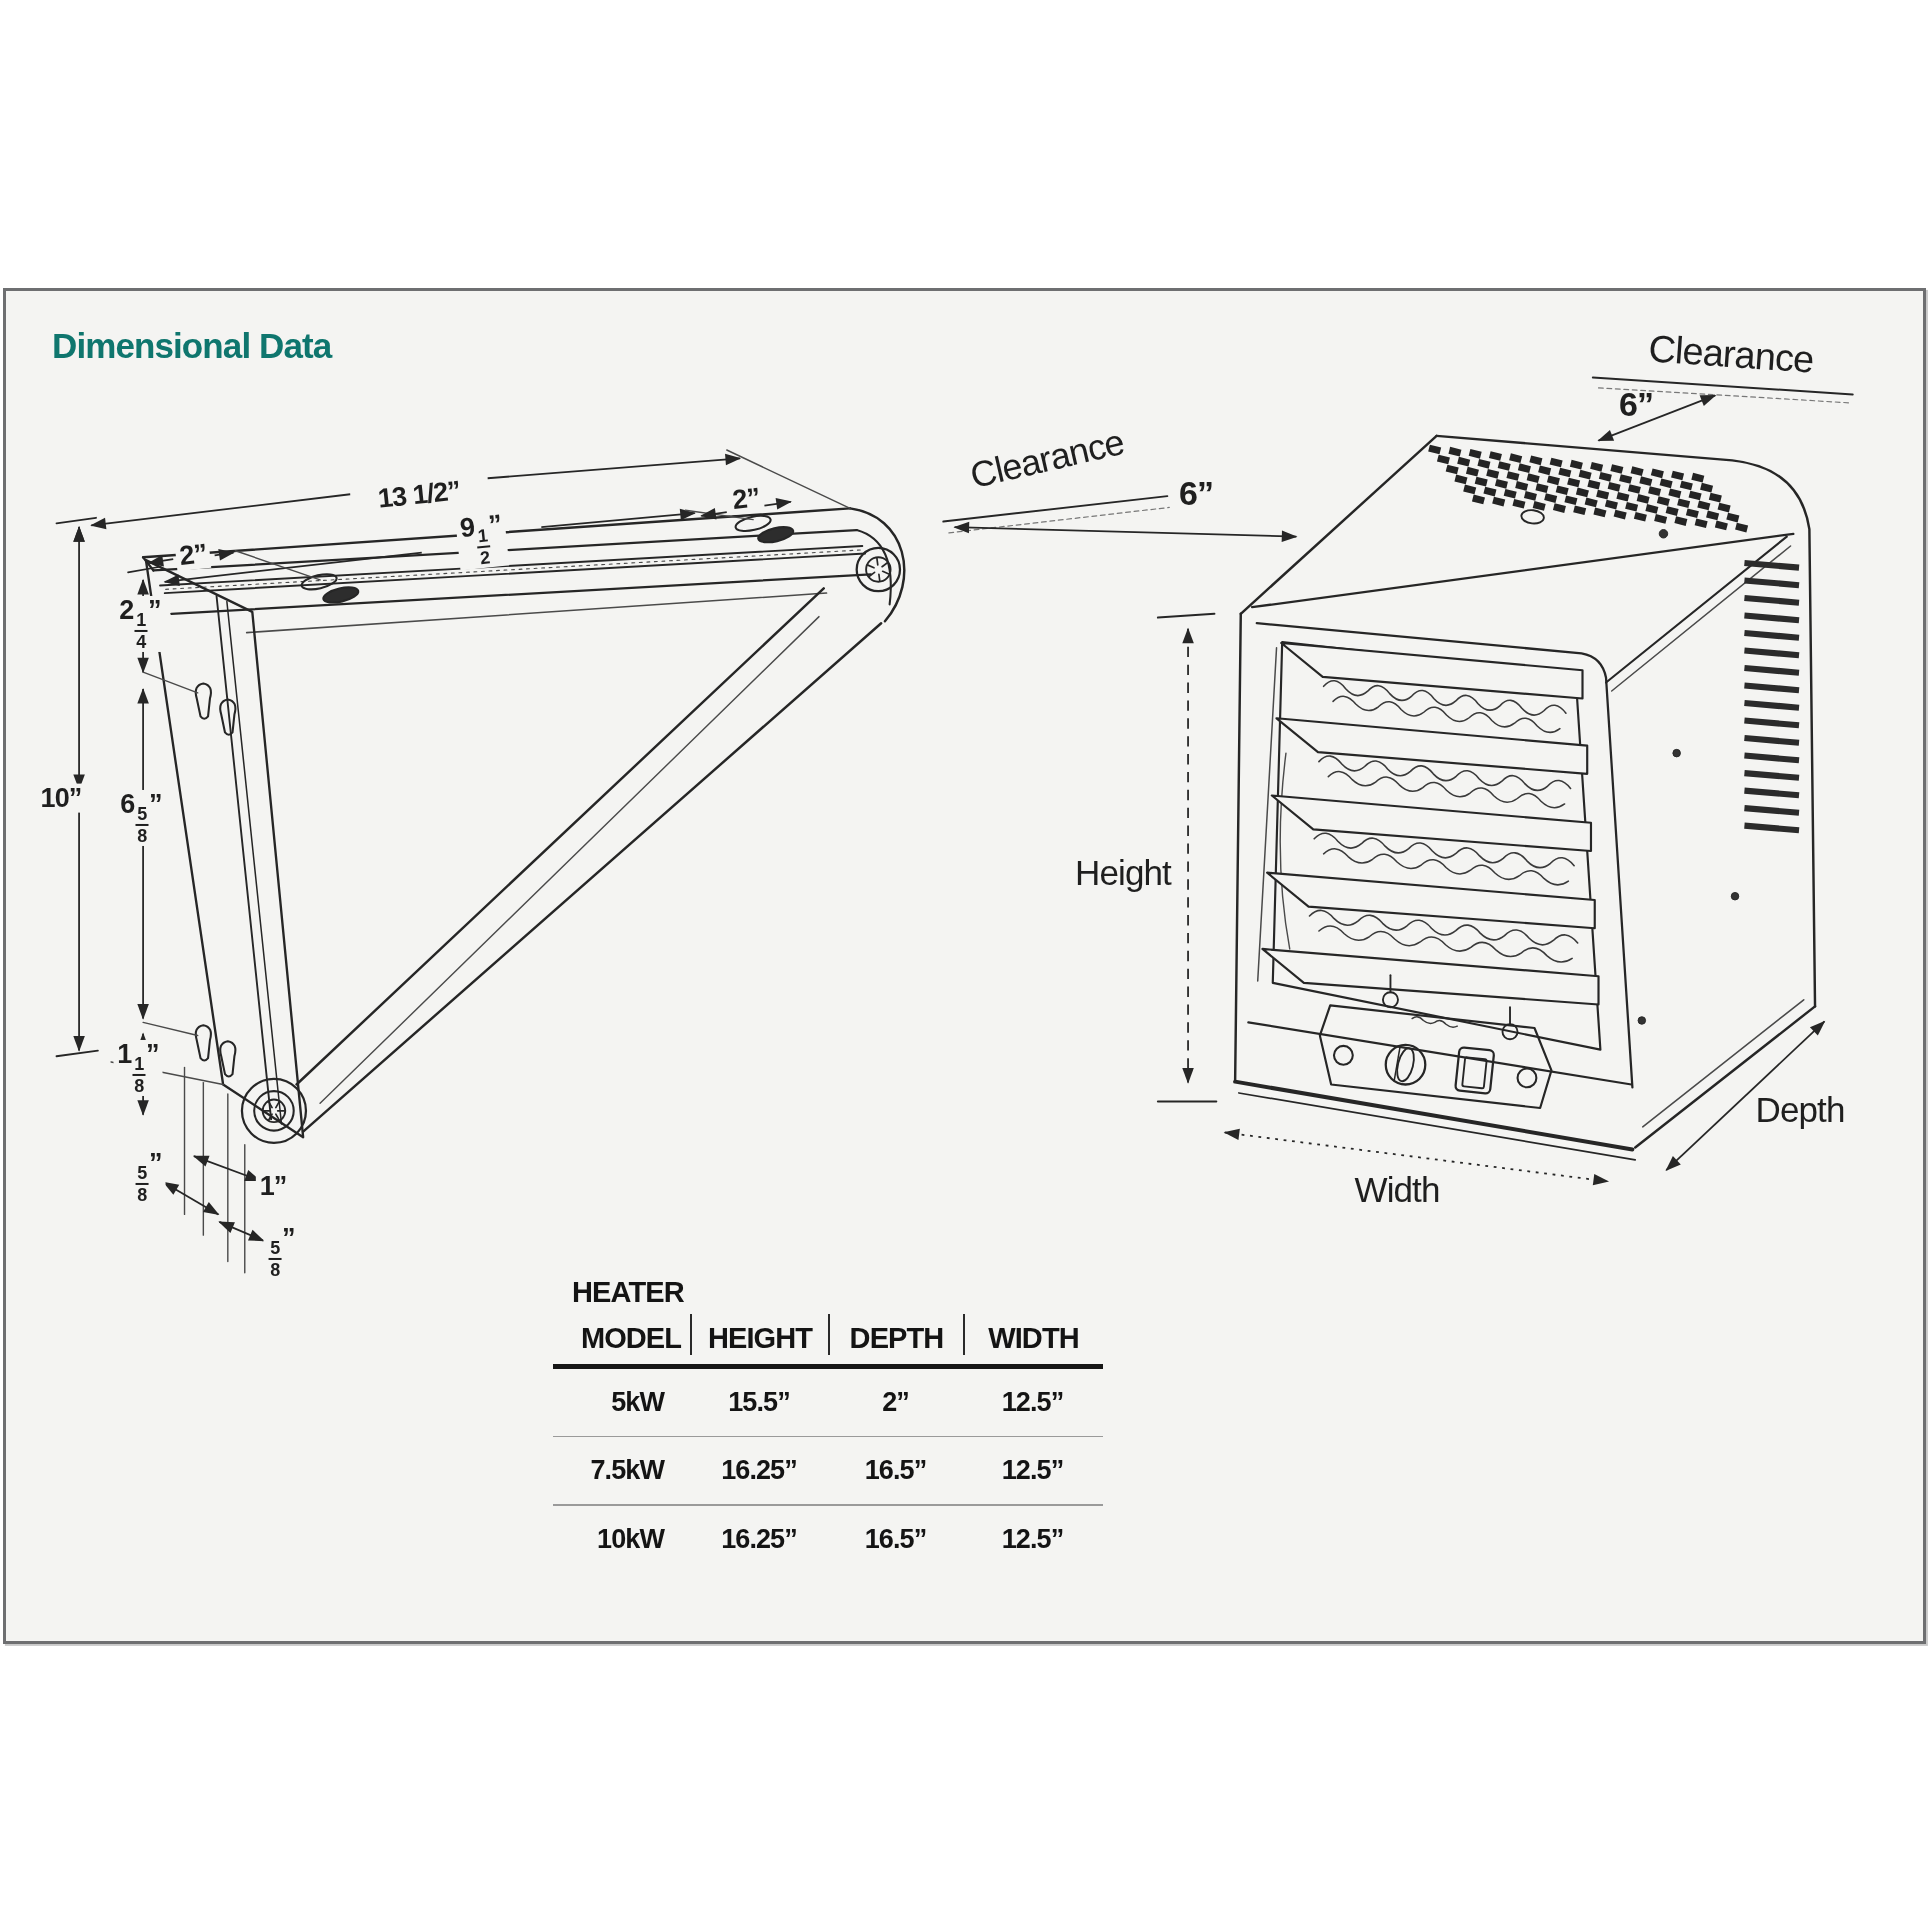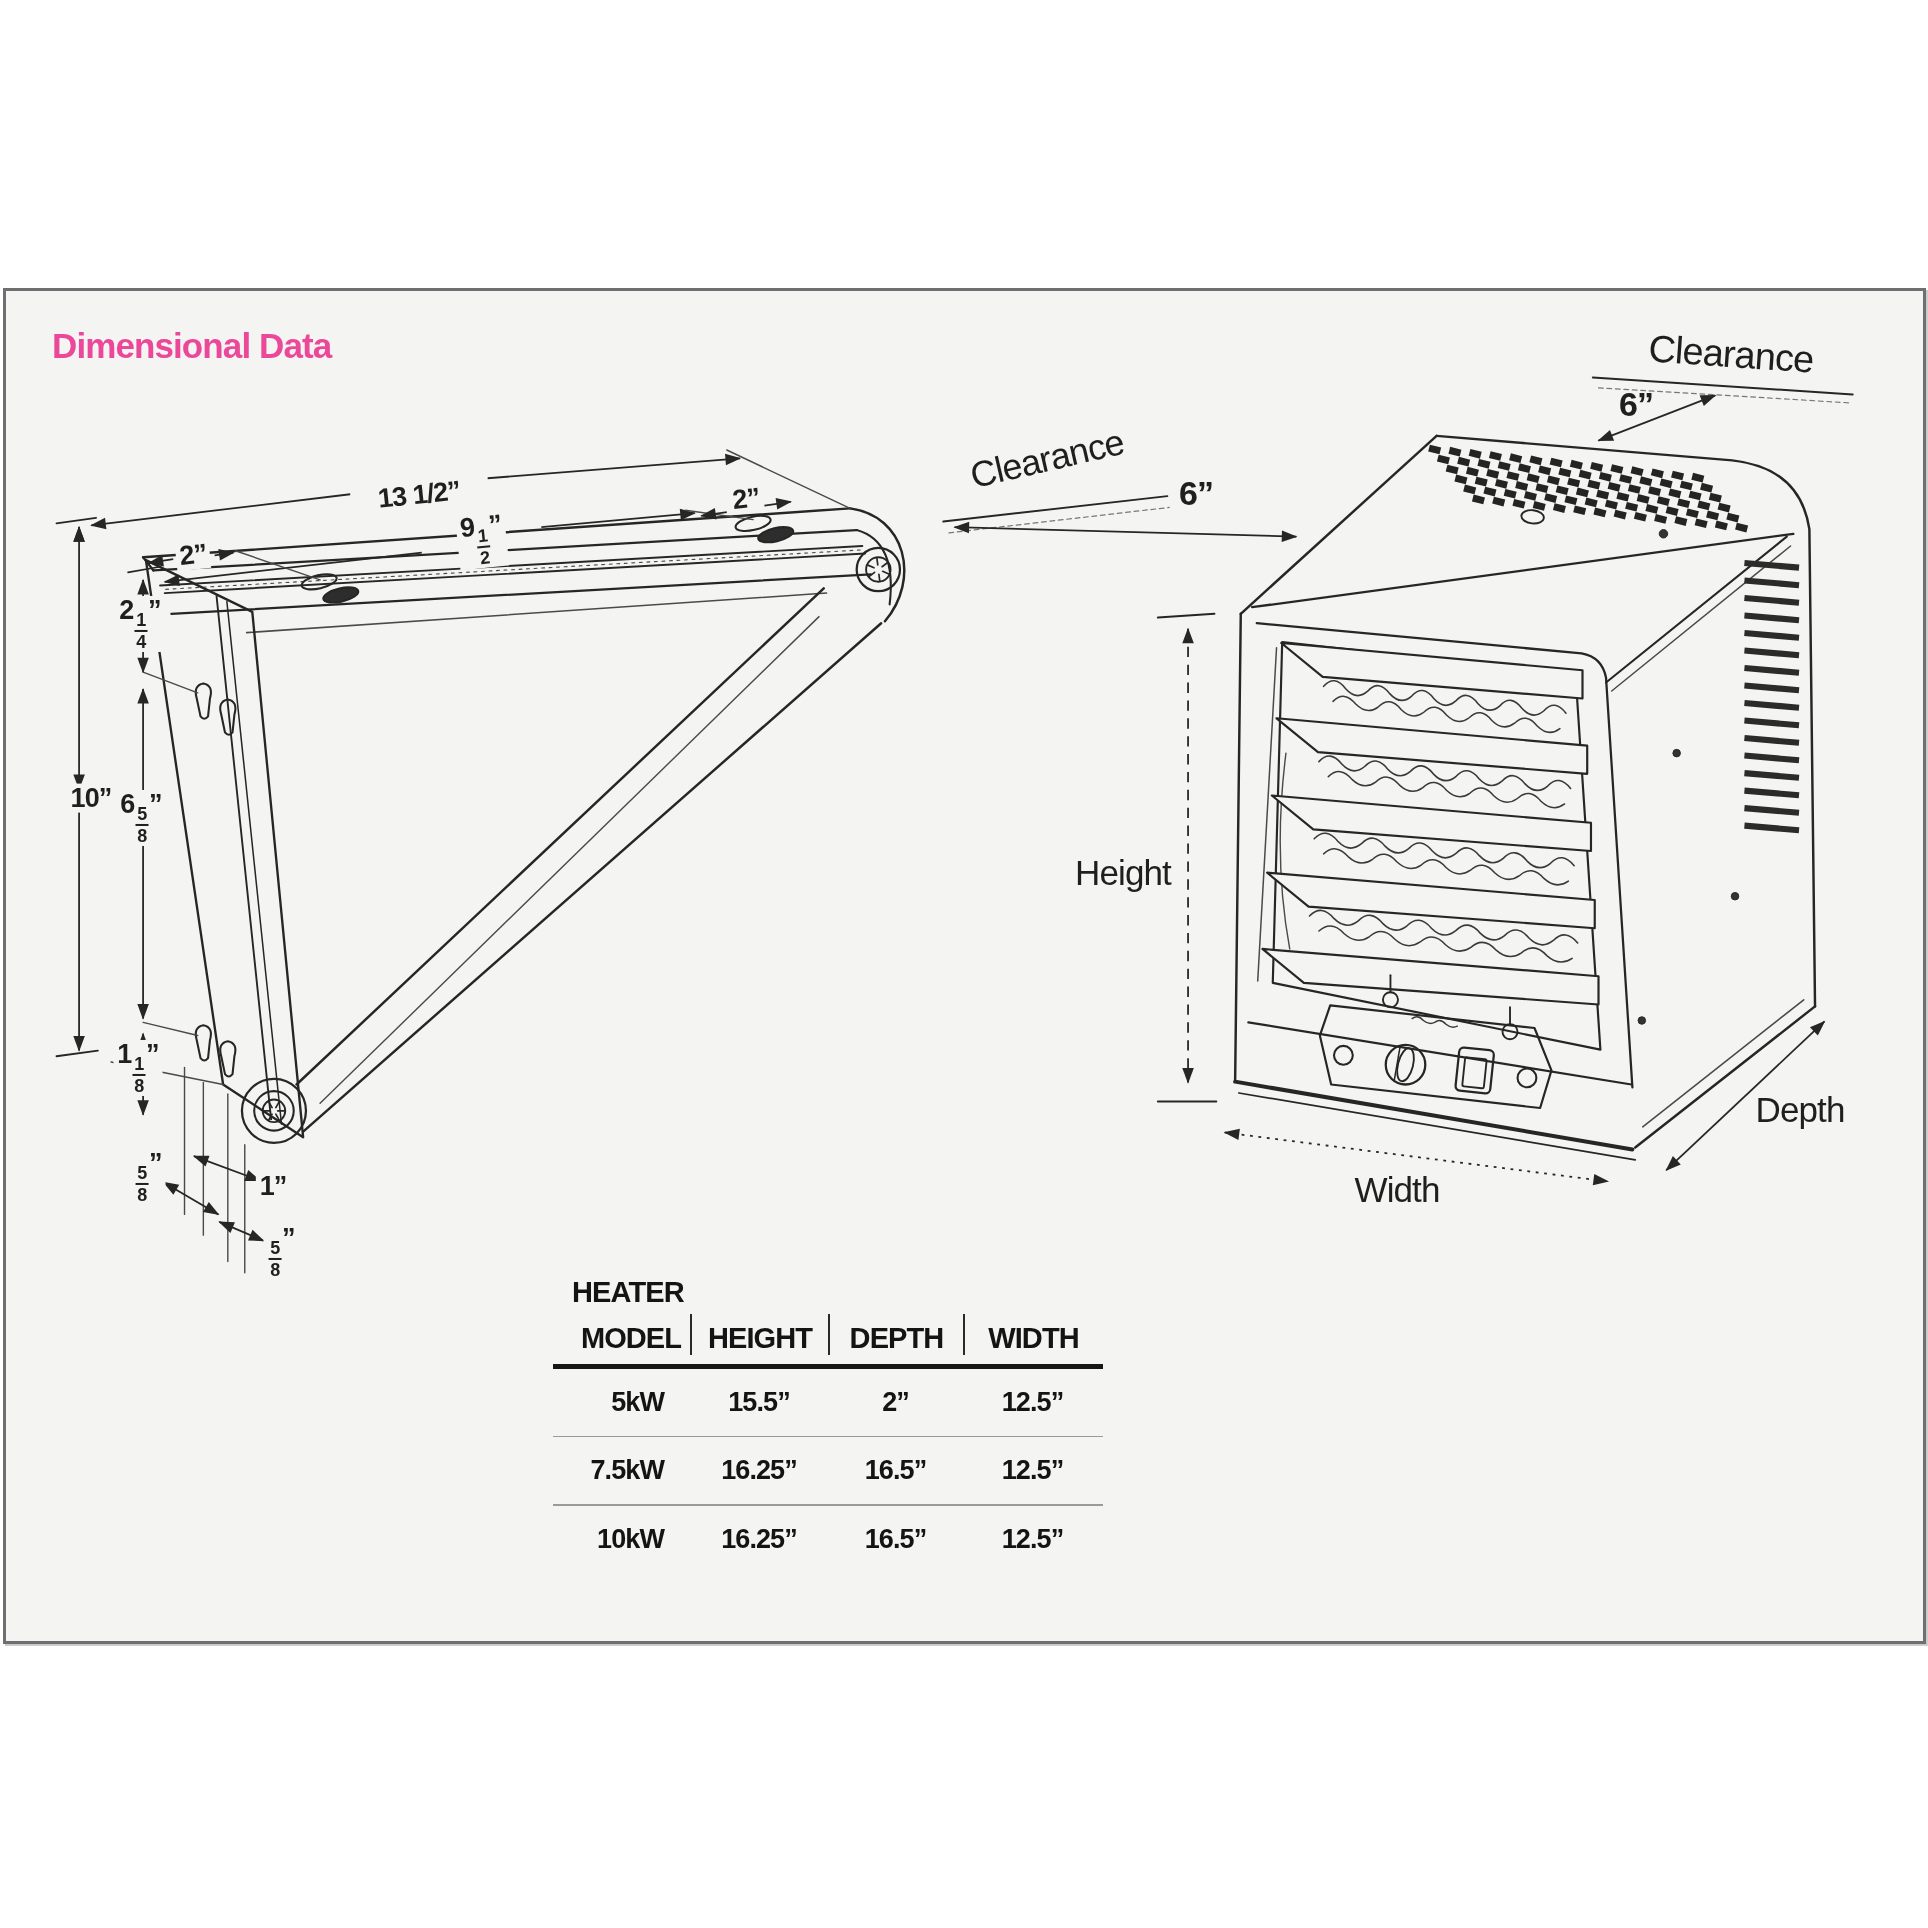--- a/index.html
+++ b/index.html
@@ -279,34 +279,34 @@
         <path d="M1770,1243 L1938,1085" fill="none" stroke="#262626" stroke-width="1.9" marker-start="url(#ah)" marker-end="url(#ah)"></path>
         <path d="M1002,554 L1240,527" fill="none" stroke="#262626" stroke-width="2" stroke-linecap="round" stroke-linejoin="round"></path>
         <path d="M1008,566 L1242,539" fill="none" stroke="#777" stroke-width="1.3" stroke-linecap="round" stroke-linejoin="round" stroke-dasharray="5 4"></path>
         <path d="M1014,560 L1377,570" fill="none" stroke="#262626" stroke-width="1.9" marker-start="url(#ah)" marker-end="url(#ah)"></path>
         <path d="M1692,401 L1968,419" fill="none" stroke="#262626" stroke-width="2.2" stroke-linecap="round" stroke-linejoin="round"></path>
         <path d="M1698,412 L1966,428" fill="none" stroke="#777" stroke-width="1.3" stroke-linecap="round" stroke-linejoin="round" stroke-dasharray="5 4"></path>
         <path d="M1698,468 L1822,420" fill="none" stroke="#262626" stroke-width="1.9" marker-start="url(#ah)" marker-end="url(#ah)"></path>
       </g>
   </svg>
 
-  <div id="title" style="color:#ec4899;">Dimensional Data</div>
+  <div id="title" style="color:#0f766e;">Dimensional Data</div>
 
   <div class="lbl dim ctr" style="left:419px;top:495px;transform:translate(-50%,-50%) rotate(-6deg);"><span>13 1/2”</span></div>
   <div class="lbl dim ctr" style="left:482px;top:540px;transform:translate(-50%,-50%) rotate(-6deg);"><span>9</span><span class="frac">
         <span class="fn">1</span>
         <span class="fd">2</span>
       </span><span>”</span></div>
   <div class="lbl dim ctr" style="left:746px;top:499px;transform:translate(-50%,-50%) rotate(-6deg);"><span>2”</span></div>
   <div class="lbl dim ctr" style="left:193px;top:555px;transform:translate(-50%,-50%) rotate(-6deg);"><span>2”</span></div>
   <div class="lbl dim ctr" style="left:140px;top:624px;"><span>2</span><span class="frac">
         <span class="fn">1</span>
         <span class="fd">4</span>
       </span><span>”</span></div>
-  <div class="lbl dim ctr" style="left:91px;top:798px;"><span>10”</span></div>
+  <div class="lbl dim ctr" style="left:61px;top:798px;"><span>10”</span></div>
   <div class="lbl dim ctr" style="left:141px;top:818px;"><span>6</span><span class="frac">
         <span class="fn">5</span>
         <span class="fd">8</span>
       </span><span>”</span></div>
   <div class="lbl dim ctr" style="left:138px;top:1068px;"><span>1</span><span class="frac">
         <span class="fn">1</span>
         <span class="fd">8</span>
       </span><span>”</span></div>
   <div class="lbl dim ctr" style="left:148px;top:1177px;"><span class="frac">
         <span class="fn">5</span>

